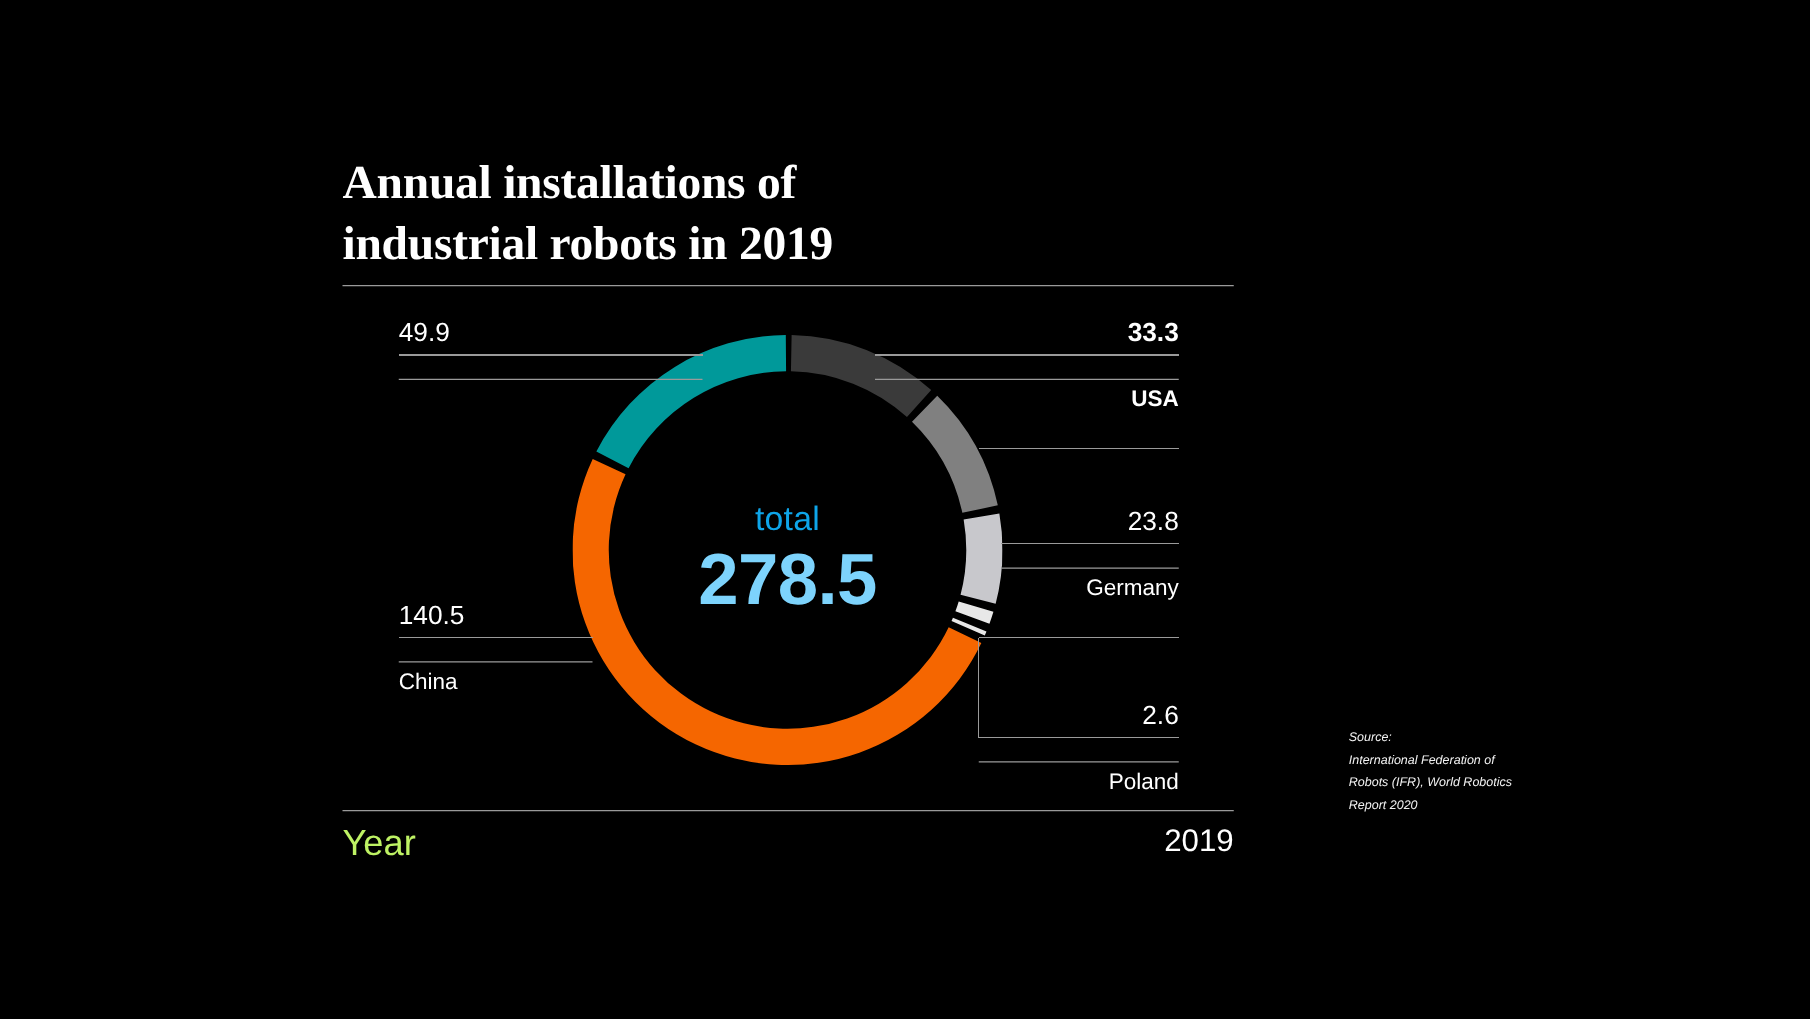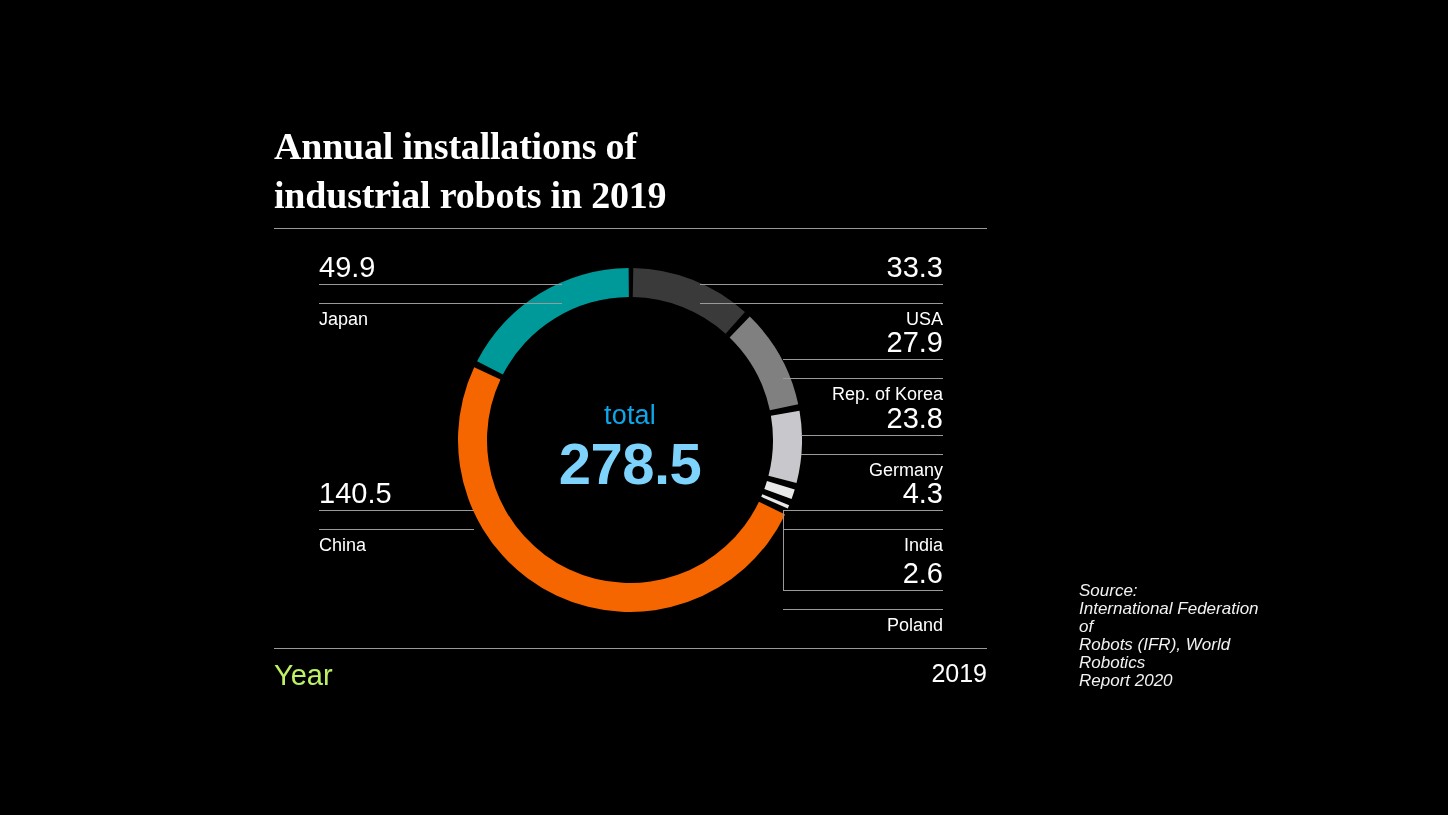--- a/index.html
+++ b/index.html
@@ -71,21 +71,21 @@
     color: #ffffff;
     text-align: right;
   }
 
   
   #source-note {
     position: absolute;
     left: 1079px;
     top: 582px;
     width: 190px;
-    font-size: 17px;
+    font-size: 10px;
     line-height: 18px;
     font-style: italic;
     color: #f2f2f2;
     white-space: pre-line;
   }
 
   
   #donut-wrap {
     position: absolute;
     left: 458px;
@@ -116,21 +116,21 @@
     color: #7dd3fc;
     letter-spacing: -0.5px;
   }
 
   
   .callout {
     position: absolute;
   }
   .callout .value {
     display: block;
-    font-size: 29px;
+    font-size: 21px;
     line-height: 30px;
     color: #ffffff;
     padding-bottom: 21px;
   }
   .callout .divider {
     display: block;
     height: 1px;
     background: #9a9a9a;
     width: 100%;
   }
@@ -144,21 +144,21 @@
   .callout.left  .value,
   .callout.left  .name { text-align: left; }
   .callout.right .value,
   .callout.right .name { text-align: right; }
 
   
   #callout-japan { left: 319px; top: 252px; width: 243px; }
   #callout-china { left: 319px; top: 478px; width: 155px; }
 
   
-  #callout-usa     { left: 700px; top: 252px; width: 243px; }
+  #callout-usa     { left: 700px; top: 252px; width: 243px; font-weight: bold; }
   #callout-korea   { left: 783px; top: 327px; width: 160px; }
   #callout-germany { left: 801px; top: 403px; width: 142px; }
   #callout-india   { left: 783px; top: 478px; width: 160px; }
   #callout-poland  { left: 783px; top: 558px; width: 160px; }
 </style>
 </head>
 <body>
 
 <div class="stage">
 
@@ -191,52 +191,41 @@
       <line x1="801" y1="435" x2="943" y2="435"></line>
       <line x1="783" y1="510" x2="943" y2="510"></line>
       <line x1="783" y1="590" x2="943" y2="590"></line>
       <line x1="783" y1="510" x2="783" y2="590"></line>
     </g>
   </svg>
 
   <div class="callout left" id="callout-japan">
     <span class="value">49.9</span>
     <span class="divider"></span>
-    <span class="name">Japan</span>
   </div>
 
   <div class="callout left" id="callout-china">
     <span class="value">140.5</span>
     <span class="divider"></span>
     <span class="name">China</span>
   </div>
 
   <div class="callout right" id="callout-usa">
     <span class="value">33.3</span>
     <span class="divider"></span>
     <span class="name">USA</span>
   </div>
 
-  <div class="callout right" id="callout-korea">
-    <span class="value">27.9</span>
-    <span class="divider"></span>
-    <span class="name">Rep. of Korea</span>
-  </div>
 
   <div class="callout right" id="callout-germany">
     <span class="value">23.8</span>
     <span class="divider"></span>
     <span class="name">Germany</span>
   </div>
 
-  <div class="callout right" id="callout-india">
-    <span class="value">4.3</span>
-    <span class="divider"></span>
-    <span class="name">India</span>
-  </div>
 
   <div class="callout right" id="callout-poland">
     <span class="value">2.6</span>
     <span class="divider"></span>
     <span class="name">Poland</span>
   </div>
 
   <div class="rule" id="footer-rule"></div>
   <div id="footer-year-label">Year</div>
   <div id="footer-year-value">2019</div>

